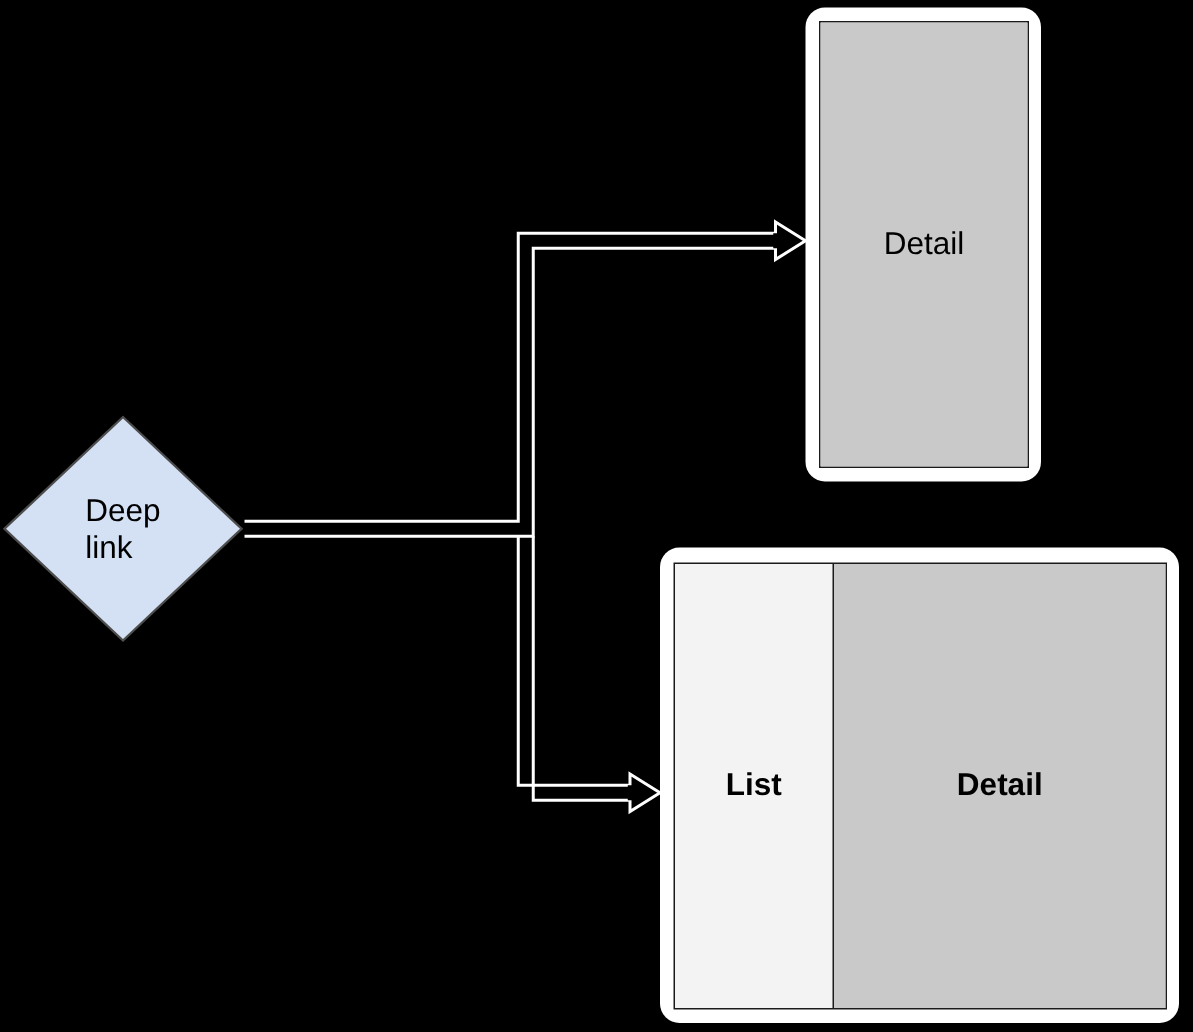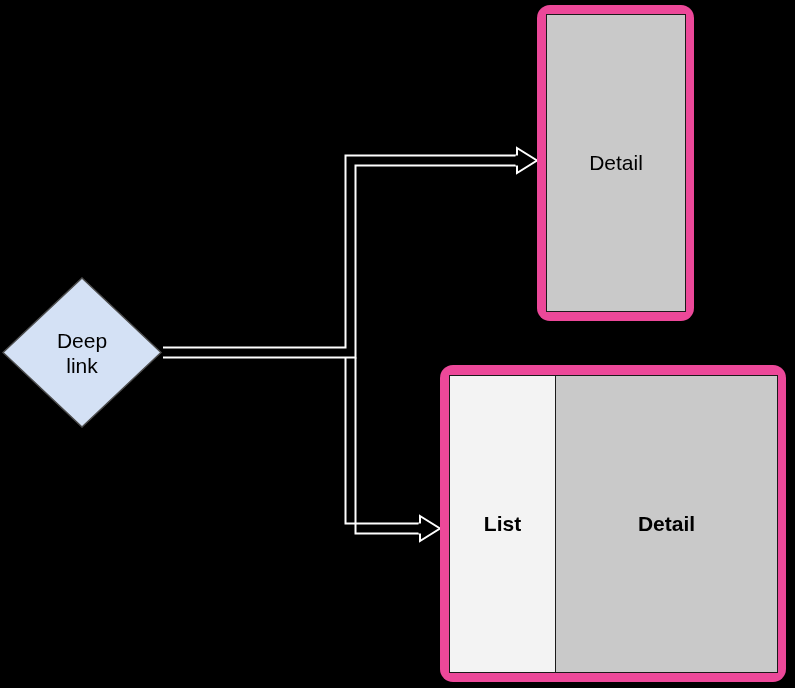--- a/index.html
+++ b/index.html
@@ -44,29 +44,29 @@
     top: 0;
     width: 100%;
     height: 100%;
     display: flex;
     flex-direction: column;
     align-items: center;
     justify-content: center;
     color: #000000;
     font-size: 21px;
     line-height: 25px;
-    text-align: center;
+    text-align: left;
     white-space: pre-line;
     pointer-events: none;
   }
 
   
   .screen-box {
     position: absolute;
-    background: #ec4899;
+    background: #ffffff;
     border-radius: 13px;
     box-sizing: border-box;
   }
   .screen-box.top-box {
     left: 537px;
     top: 5px;
     width: 157px;
     height: 316px;
     padding: 9px 8px 9px 9px;
   }

